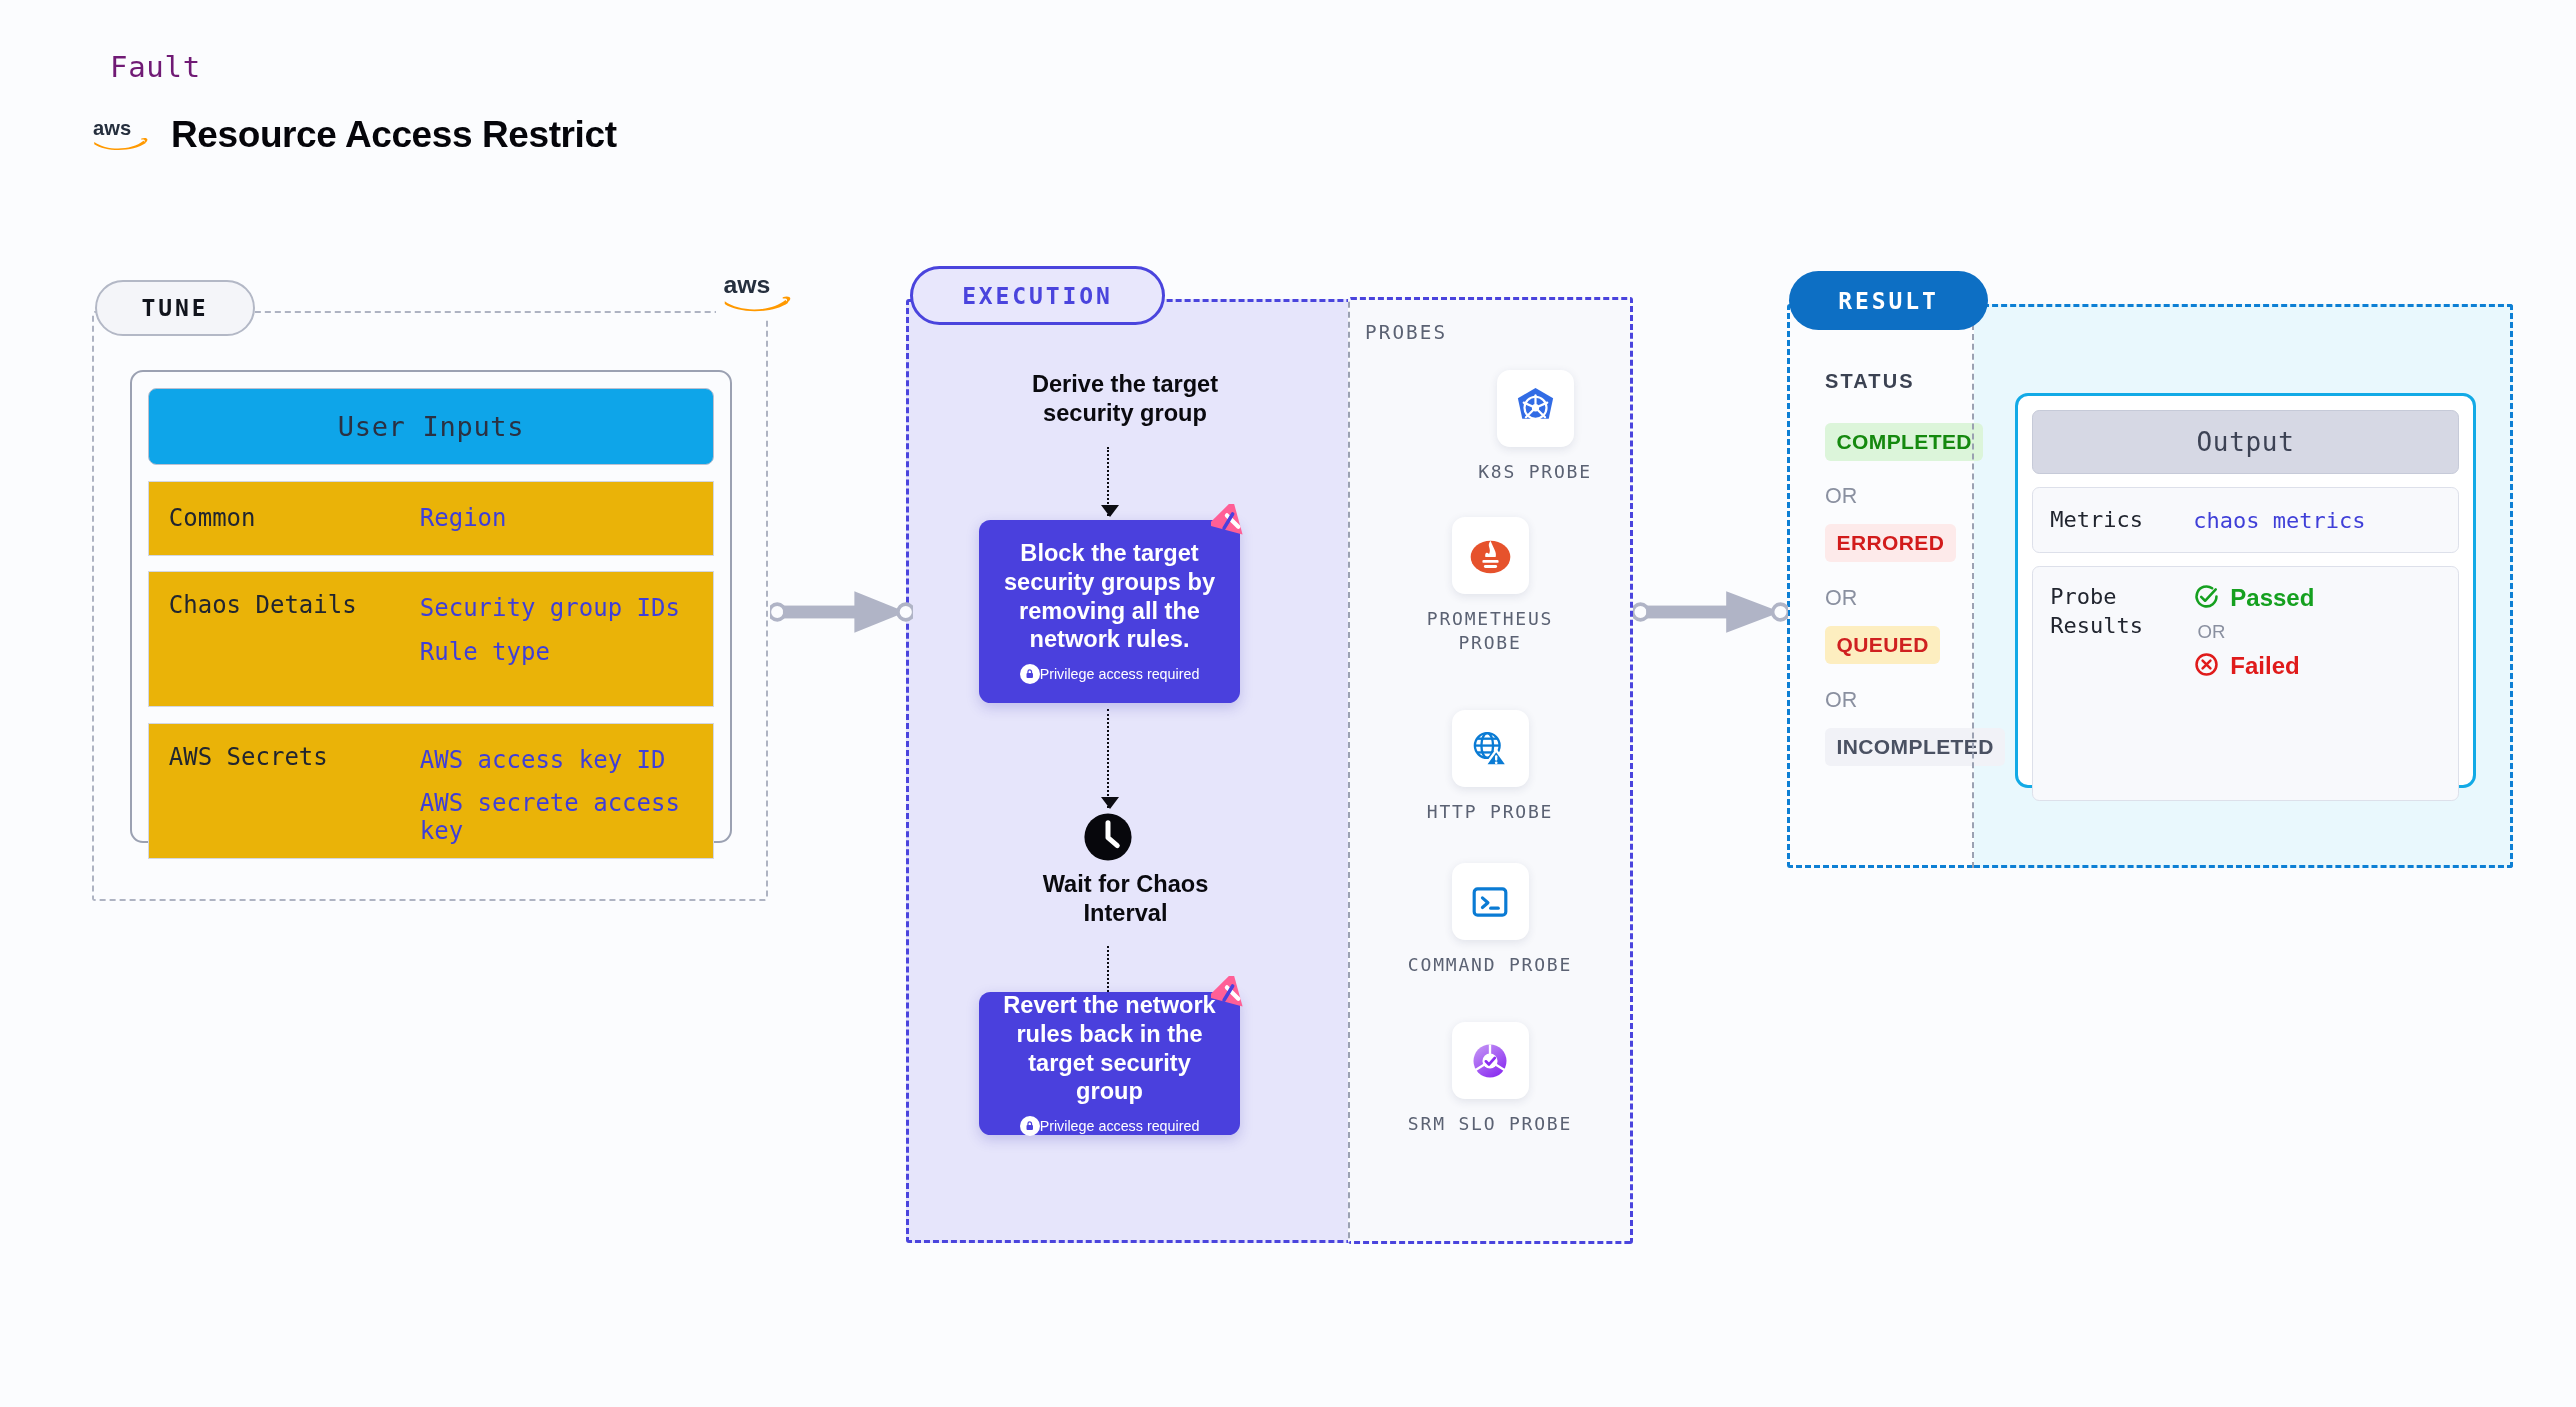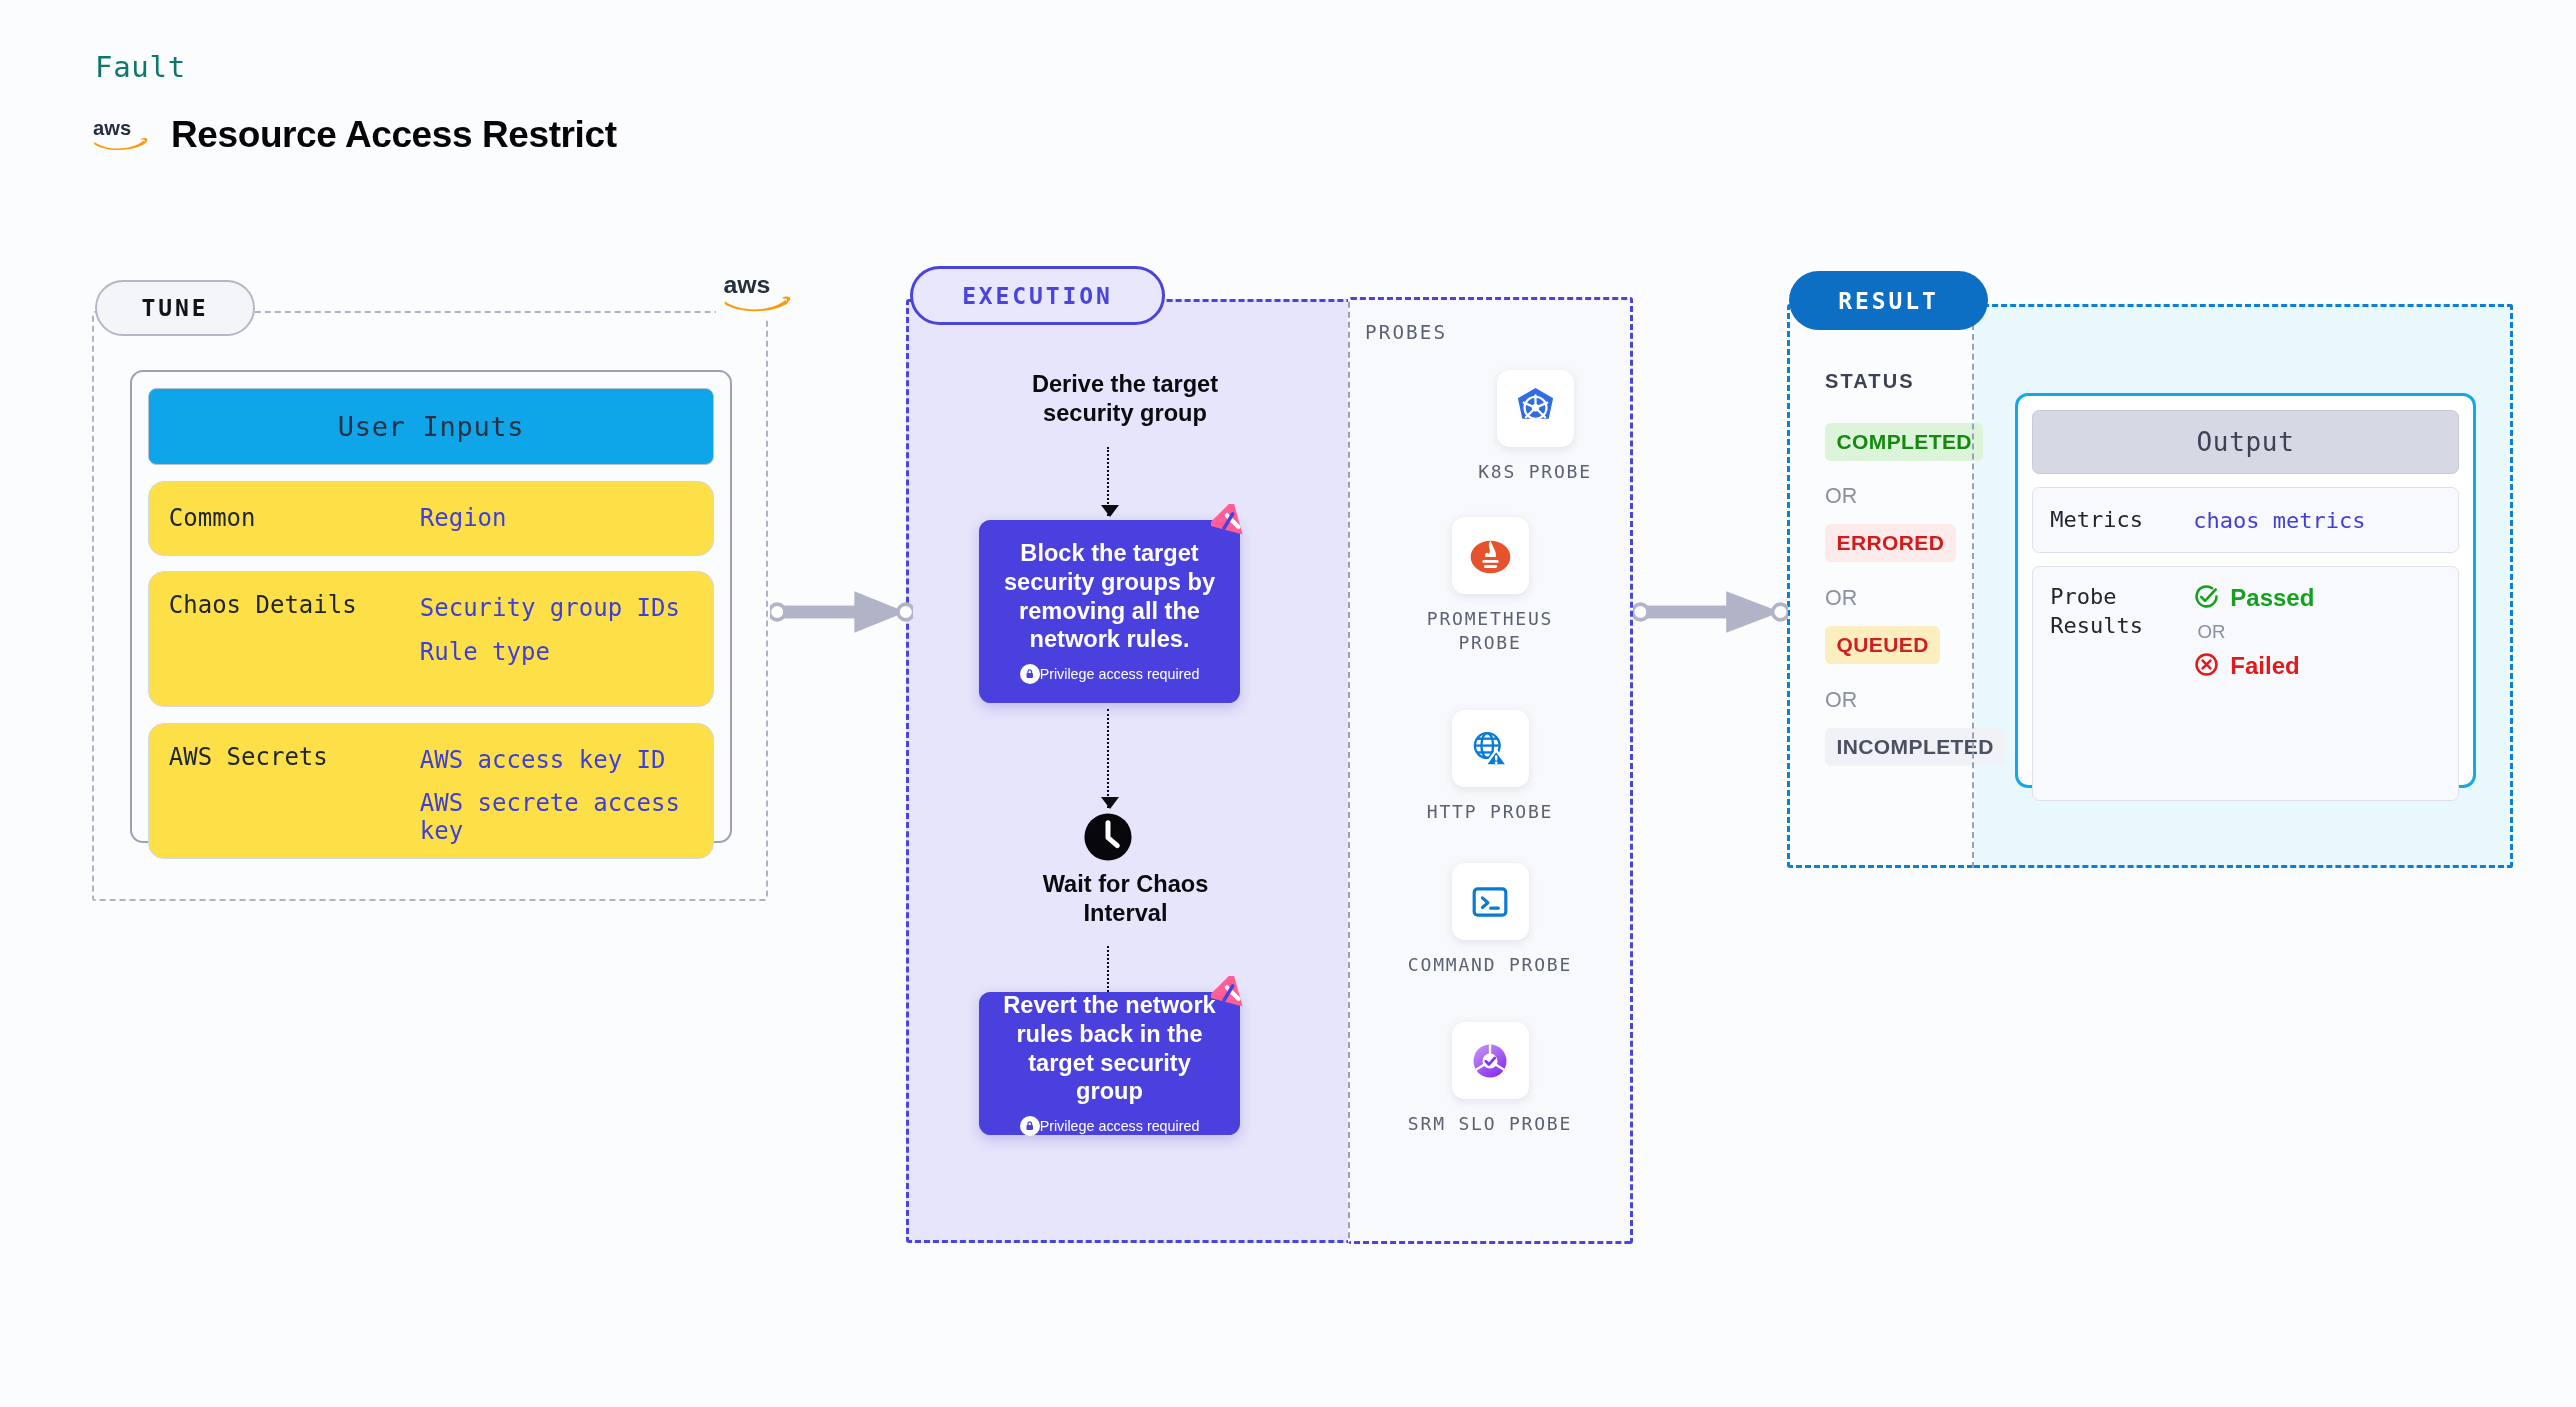--- a/index.html
+++ b/index.html
@@ -6,23 +6,23 @@
   html, body {
     width: 2576px; height: 1408px;
     background: #fbfcfe;
     font-family: "Liberation Sans", sans-serif;
     overflow: hidden;
   }
   #stage { position: relative; width: 2576px; height: 1408px; }
 
   
   .fault-label {
-    position: absolute; left: 95px; top: 50px;
-    font-family: "DejaVu Sans Mono", monospace;
-    font-size: 29px; color: #0f766e; letter-spacing: 0.7px;
+    position: absolute; left: 110px; top: 50px;
+    font-family: "DejaVu Sans Mono", monospace;
+    font-size: 29px; color: #701a75; letter-spacing: 0.7px;
   }
   .title-row {
     position: absolute; left: 92px; top: 115px;
     display: flex; align-items: center; gap: 23px;
   }
   .aws-logo { position: relative; display: block; }
   .fault-title {
     font-size: 37px; font-weight: bold; color: #05050a;
     letter-spacing: -0.4px; line-height: 1;
   }
@@ -61,22 +61,22 @@
     padding: 15.8px;
   }
   .inputs-header {
     height: 77px; background: #0ea5e9;
     border: 1.4px solid #bcc0d0; border-radius: 8.6px;
     display: flex; align-items: center; justify-content: center;
     font-family: "DejaVu Sans Mono", monospace;
     font-size: 27px; color: #2b3142; letter-spacing: 0.7px;
   }
   .input-row {
-    margin-top: 15.8px; background: #fde047;
-    border: 1.4px solid #d3d7e2; border-radius: 16px;
+    margin-top: 15.8px; background: #eab308;
+    border: 1.4px solid #d3d7e2; border-radius: 0;
     display: flex; align-items: flex-start; padding: 18.6px 20px;
   }
   .input-row.r0 { height: 75px; align-items: center; }
   .input-row.r1 { height: 136px; }
   .input-row.r2 { height: 136px; }
   .row-key {
     width: 251px; flex: none;
     font-family: "DejaVu Sans Mono", monospace;
     font-size: 24px; color: #21252f; letter-spacing: 0px;
   }

